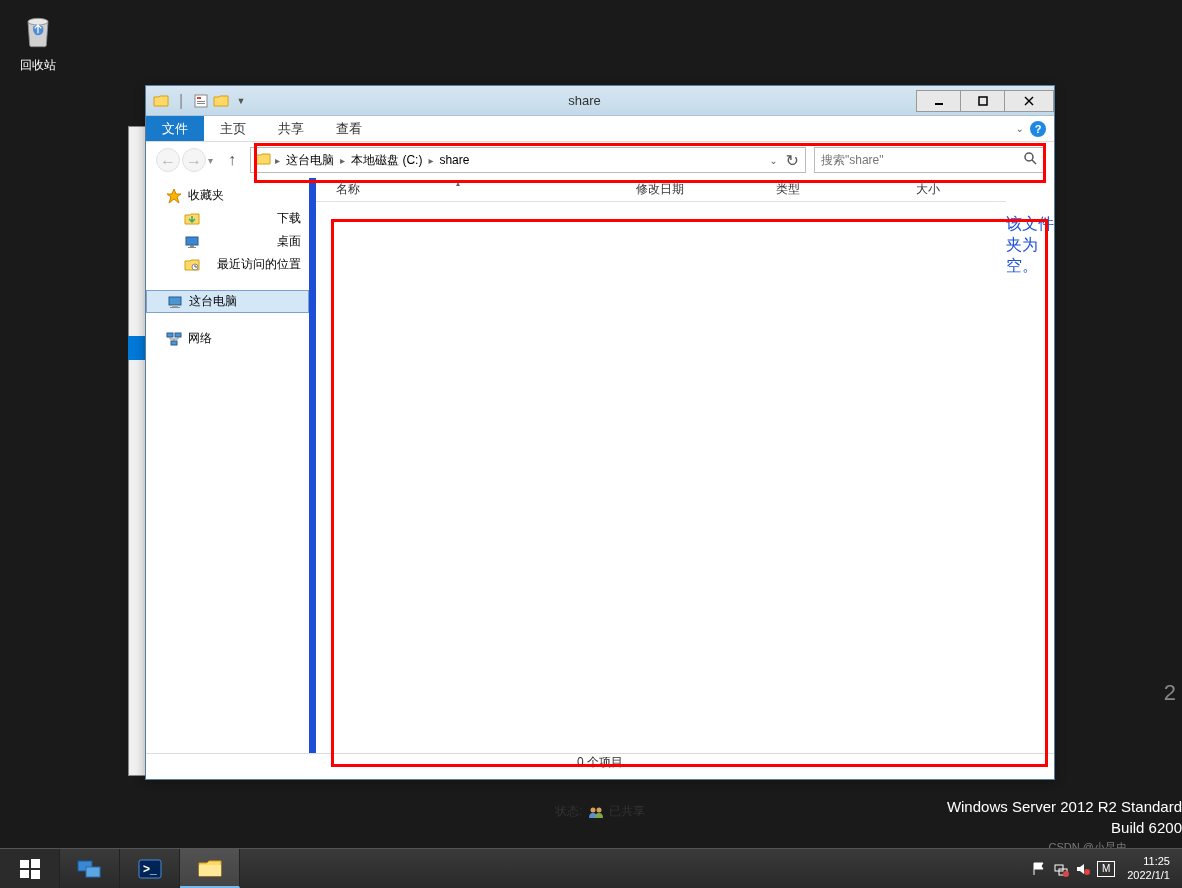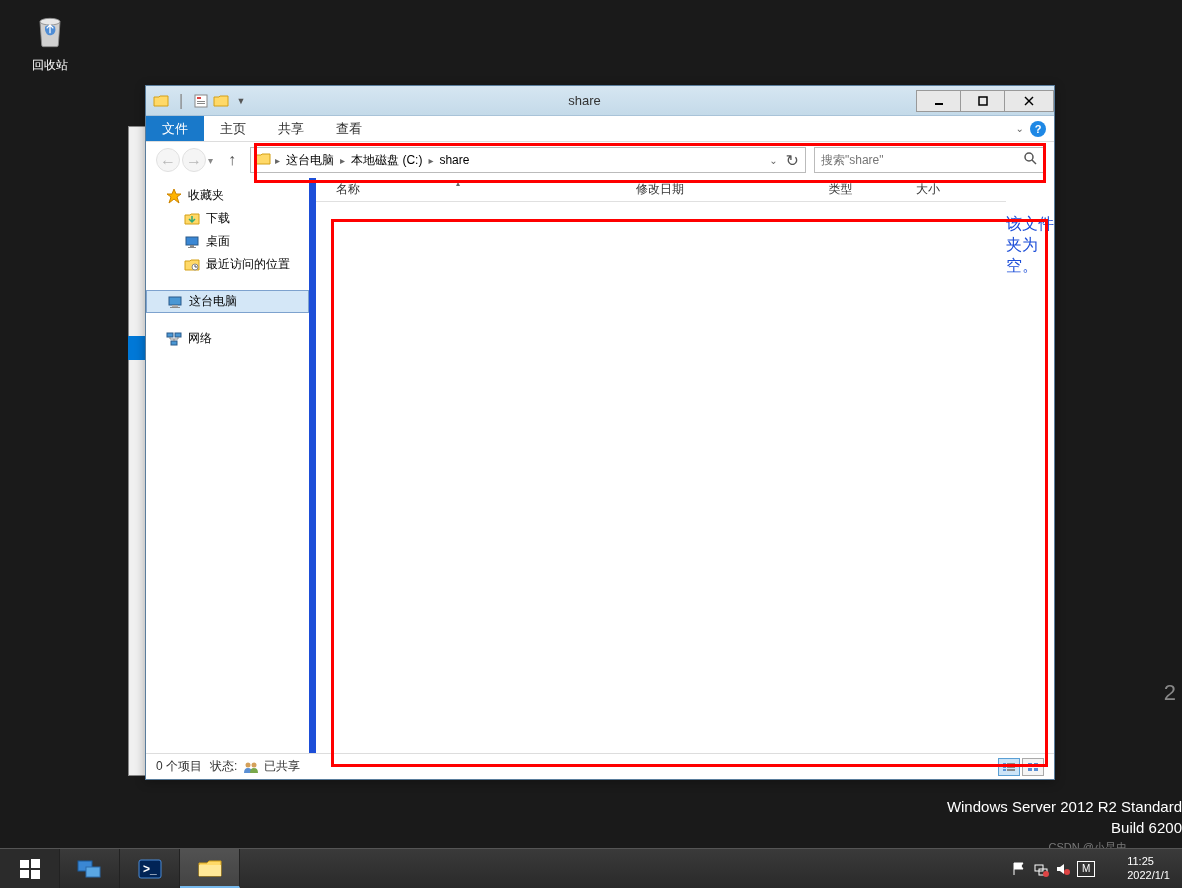--- a/index.html
+++ b/index.html
@@ -1,20 +1,20 @@
 <!DOCTYPE html>
 <html><head>
 <meta charset="utf-8">
 <style>
 * { box-sizing: border-box; margin: 0; padding: 0; font-family: "Microsoft YaHei", "Segoe UI", sans-serif; }
 body { width: 1182px; height: 888px; background: #1a1a1a; overflow: hidden; position: relative; }
 
 
 .desktop { width: 100%; height: 100%; position: relative; }
-.desktop-icon { position: absolute; top: 10px; left: 20px; width: 60px; text-align: center; color: white; font-size: 12px; cursor: pointer; }
+.desktop-icon { position: absolute; top: 10px; left: 8px; width: 60px; text-align: center; color: white; font-size: 12px; cursor: pointer; }
 .desktop-icon svg { width: 40px; height: 40px; }
 .desktop-icon-label { margin-top: 4px; }
 
 
 .watermark { position: absolute; right: 0; bottom: 50px; color: white; font-size: 15px; text-align: right; line-height: 1.4; }
 .watermark-r2 { position: absolute; right: 6px; top: 680px; color: #888; font-size: 22px; }
 .csdn-watermark { position: absolute; right: 55px; bottom: 33px; color: #b8b8b8; font-size: 11px; opacity: 0.6; }
 
 
 .explorer-window { position: absolute; left: 145px; top: 85px; width: 910px; height: 695px; background: white; border: 1px solid #5a7d9c; box-shadow: 0 2px 10px rgba(0,0,0,0.3); }
@@ -54,56 +54,56 @@
 .search-bar { width: 230px; height: 26px; border: 1px solid #bbb; display: flex; align-items: center; padding: 0 6px; background: white; }
 .search-bar input { border: none; outline: none; flex: 1; font-size: 12px; color: #888; }
 .search-icon { color: #555; }
 
 
 .main-area { display: flex; height: calc(100% - 30px - 26px - 36px - 26px); }
 
 
 .nav-tree { width: 170px; border-right: 7px solid #1d4ed8; padding: 6px 0; font-size: 12px; overflow: hidden; }
 .tree-item { display: flex; align-items: center; padding: 3px 8px 3px 20px; cursor: pointer; }
-.tree-item.indent { padding-left: 38px; }
+.tree-item.indent { padding-left: 38px; justify-content: space-between; }
 .tree-item.selected { background: #d4e7f7; border: 1px solid #7da2ce; padding-top: 2px; padding-bottom: 2px; }
 .tree-icon { width: 16px; height: 16px; margin-right: 6px; flex-shrink: 0; }
 .tree-spacer { height: 14px; }
 
 
 .file-list { flex: 1; display: flex; flex-direction: row; }
 .column-headers { height: 24px; display: flex; align-items: center; border-bottom: 1px solid #e0e0e0; font-size: 12px; color: #333; }
 .col-header { padding-left: 10px; cursor: pointer; border-right: 1px solid transparent; }
 .col-name { width: 310px; padding-left: 20px; }
 .col-date { width: 140px; }
-.col-type { width: 140px; text-align: center; }
+.col-type { width: 140px; }
 .col-size { width: 100px; }
 .sort-indicator { position: absolute; font-size: 8px; color: #666; }
 
 .file-content { flex: 1; display: flex; justify-content: center; padding-top: 36px; }
 .empty-msg { font-size: 16px; color: #1d4ed8; }
 
 
-.status-bar { height: 26px; border-top: 1px solid #ddd; display: flex; align-items: center; padding: 0 10px; font-size: 12px; color: #333; gap: 8px; }
+.status-bar { height: 26px; border-top: 1px solid #ddd; display: flex; align-items: center; padding: 0 10px; font-size: 12px; color: #333; gap: 32px; flex-direction: column; }
 .status-right { margin-left: auto; display: flex; gap: 2px; }
 .view-btn { width: 22px; height: 18px; border: 1px solid #aaa; background: #f5f5f5; cursor: pointer; display: flex; align-items: center; justify-content: center; }
 .view-btn.active { background: #cce4f7; border-color: #5a9fd4; }
 
 
 .behind-window { position: absolute; left: 128px; top: 126px; width: 30px; height: 650px; background: #f0f0f0; border: 1px solid #888; z-index: -1; }
 .behind-blue { position: absolute; left: 128px; top: 336px; width: 20px; height: 24px; background: #0078d7; }
 
 
 .taskbar { position: absolute; bottom: 0; left: 0; right: 0; height: 40px; background: linear-gradient(#3a3a3a, #2a2a2a); display: flex; align-items: stretch; border-top: 1px solid #555; }
 .taskbar-item { width: 60px; display: flex; align-items: center; justify-content: center; border-right: 1px solid #222; cursor: pointer; }
 .start-btn { background: #2b2b2b; }
 .taskbar-item.active { background: rgba(255,255,255,0.12); border-bottom: 2px solid #76b9ed; }
 .tray { margin-left: auto; display: flex; align-items: center; padding-right: 6px; color: white; font-size: 11px; gap: 6px; }
 .tray-icon { width: 16px; height: 16px; }
-.tray-clock { text-align: left; line-height: 1.2; padding: 0 6px; margin-left: 20px; }
+.tray-clock { text-align: right; line-height: 1.2; padding: 0 6px; }
 </style>
 </head>
 <body>
 
 <div class="desktop">
   <div class="desktop-icon">
     <svg viewBox="0 0 48 48">
       <path d="M12 14 L36 14 L34 42 Q34 44 32 44 L16 44 Q14 44 14 42 Z" fill="#d0d0d0" stroke="#888" stroke-width="1"></path>
       <ellipse cx="24" cy="14" rx="12" ry="4" fill="#e8e8e8" stroke="#888"></ellipse>
       <path d="M18 20 Q24 16 30 20 Q32 28 26 30 Q20 32 18 24 Z" fill="#2e7cd6" opacity="0.8"></path>

